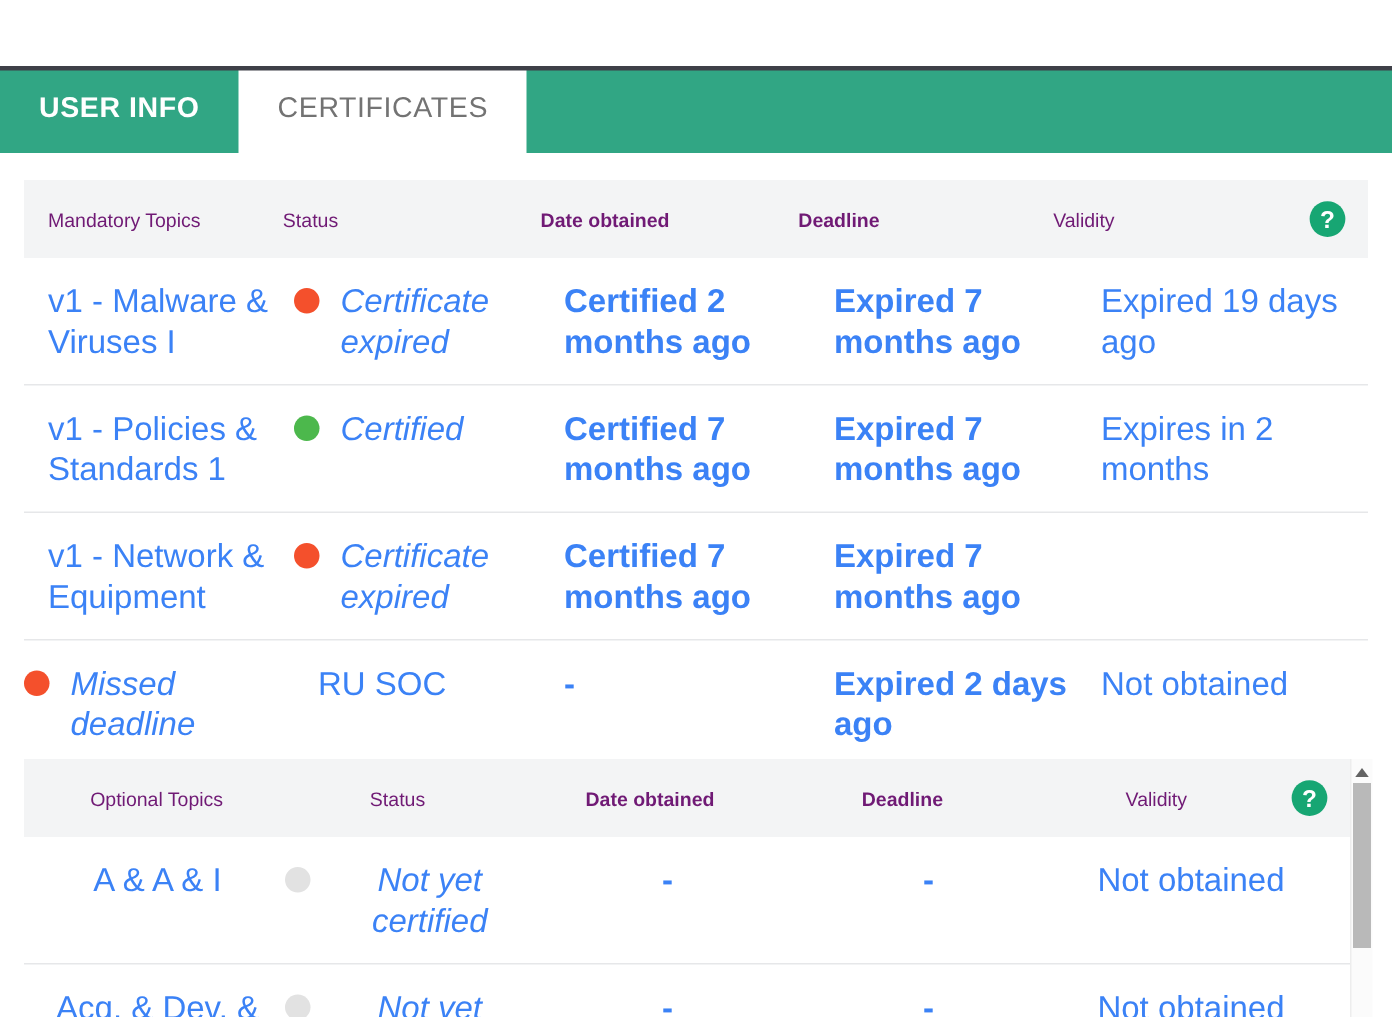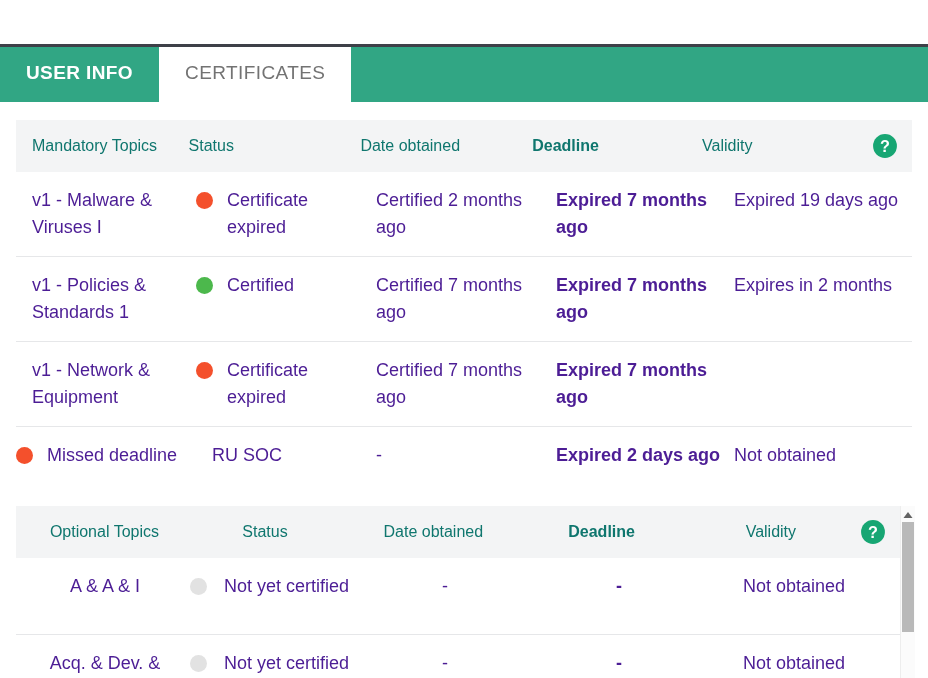--- a/index.html
+++ b/index.html
@@ -72,62 +72,63 @@
   #optional-table  { top: 462px; width: 884px; text-align: center; }
 
   .thead {
     display: flex;
     align-items: center;
     background: #f3f4f5;
     height: 52px;
     box-sizing: border-box;
   }
   .th {
-    font-size: 16px;
-    color: #0f766e;
+    font-size: 13px;
+    color: #701a75;
     box-sizing: border-box;
     padding-right: 8px;
   }
   .row {
     display: flex;
     align-items: flex-start;
     border-bottom: 1px solid #e6e7e9;
     box-sizing: border-box;
     padding-top: 15px;
     padding-bottom: 15px;
     min-height: 47px;
   }
   .row.tall { min-height: 77px; }
   .td {
-    font-size: 18px;
-    color: #4c1d95;
+    font-size: 22px;
+    color: #3b82f6;
     line-height: 27px;
     box-sizing: border-box;
     padding-right: 12px;
     word-wrap: break-word;
   }
 
   
   .c-topic    { width: 180px; padding-left: 16px; }
   .c-status   { width: 180px; }
-  .c-date     { width: 180px; }
+  .c-date     { width: 180px; font-weight: bold; }
   .c-deadline { width: 178px; font-weight: bold; }
   .c-validity { width: 178px; }
 
   
   #optional-table .c-topic    { width: 174px; padding-left: 16px; }
   #optional-table .c-status   { width: 174px; }
   #optional-table .c-date     { width: 174px; }
   #optional-table .c-deadline { width: 174px; }
   #optional-table .c-validity { width: 176px; }
 
   
   .status-cell {
     display: flex;
     align-items: flex-start;
+    font-style: italic;
   }
   .dot {
     width: 17px;
     height: 17px;
     border-radius: 50%;
     flex: 0 0 auto;
     margin-top: 5px;
     margin-right: 14px;
   }
   .status-text { flex: 1 1 auto; }

